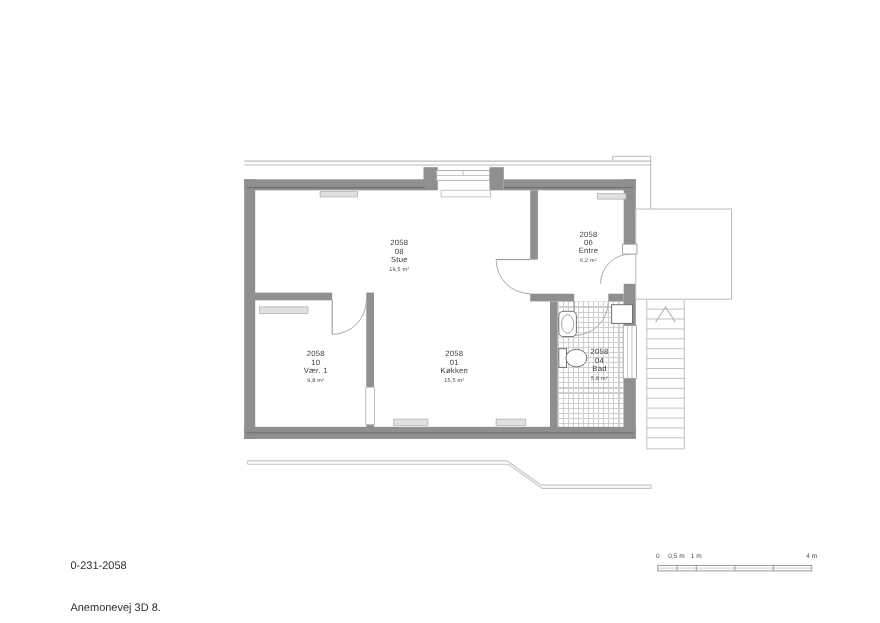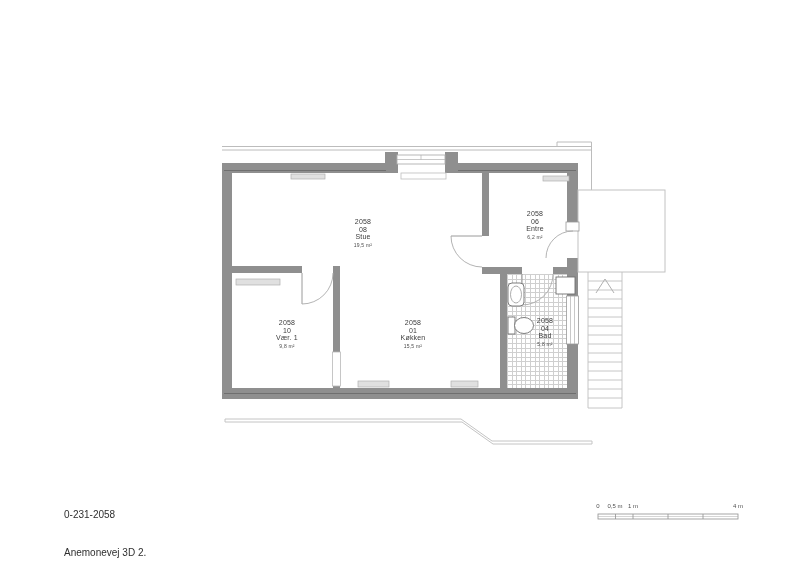--- a/index.html
+++ b/index.html
@@ -192,21 +192,21 @@
 
   <div class="room-label" style="left:510px;top:317px;">
     <div>2058</div>
     <div>04</div>
     <div>Bad</div>
     <div class="area">5,8 m²</div>
   </div>
 
   <div class="title-block">
     <div>0-231-2058</div>
-    <div>Anemonevej 3D 2.</div>
+    <div>Anemonevej 3D 8.</div>
     
   </div>
 
   <div class="scale-label" style="left:587px;top:503px;">0</div>
   <div class="scale-label" style="left:604px;top:503px;">0,5 m</div>
   <div class="scale-label" style="left:622px;top:503px;">1 m</div>
   <div class="scale-label" style="left:727px;top:503px;">4 m</div>
 
 </div>
 

